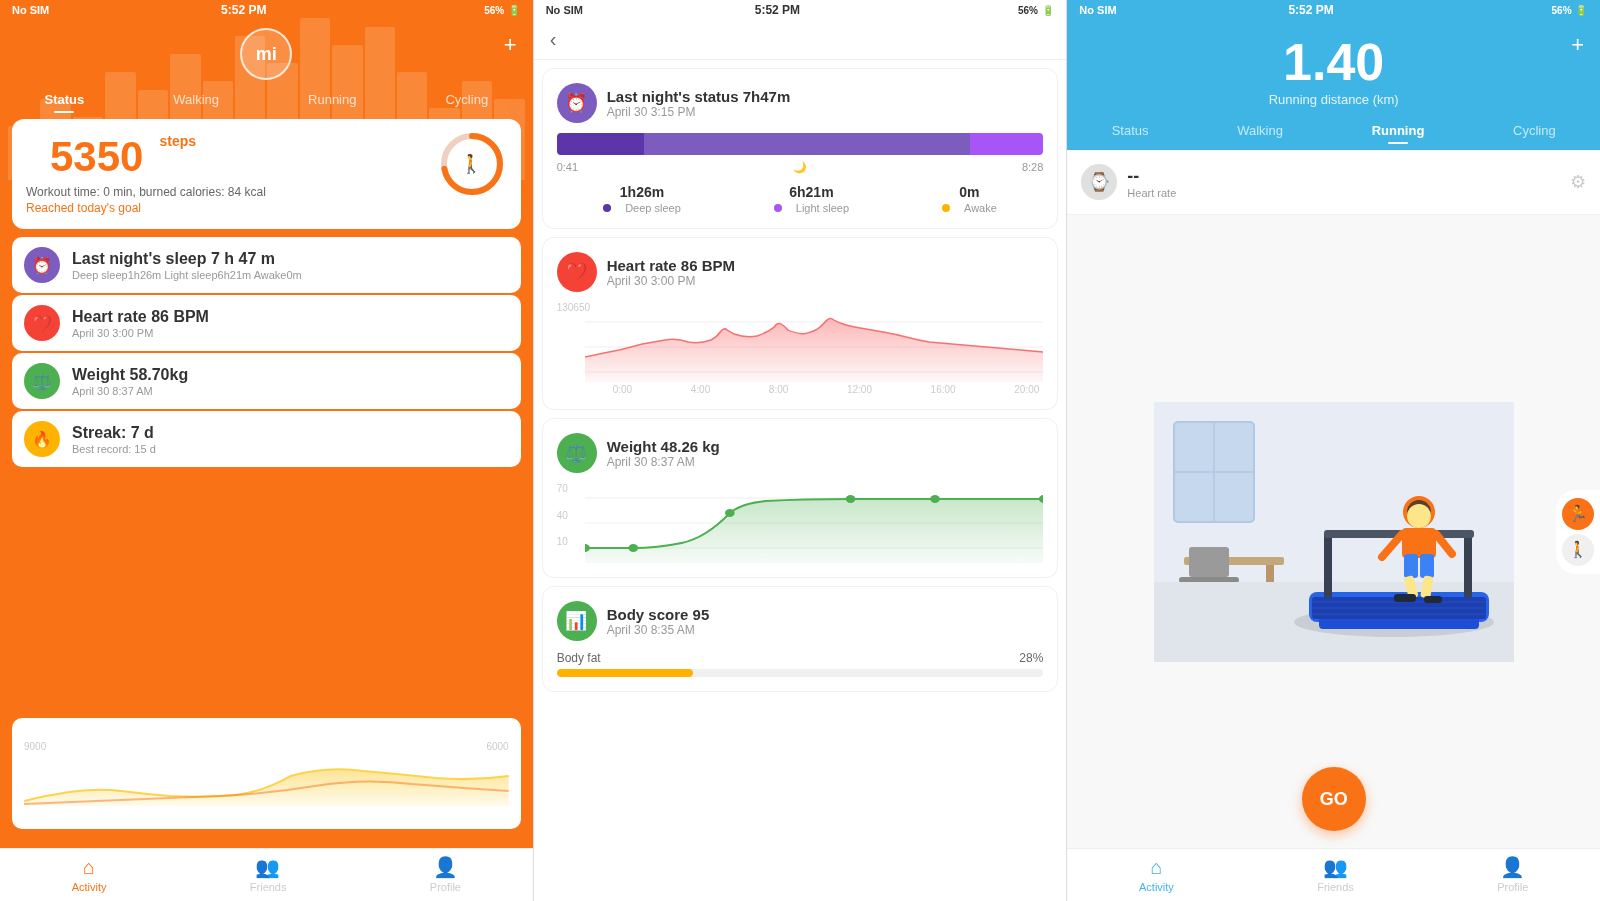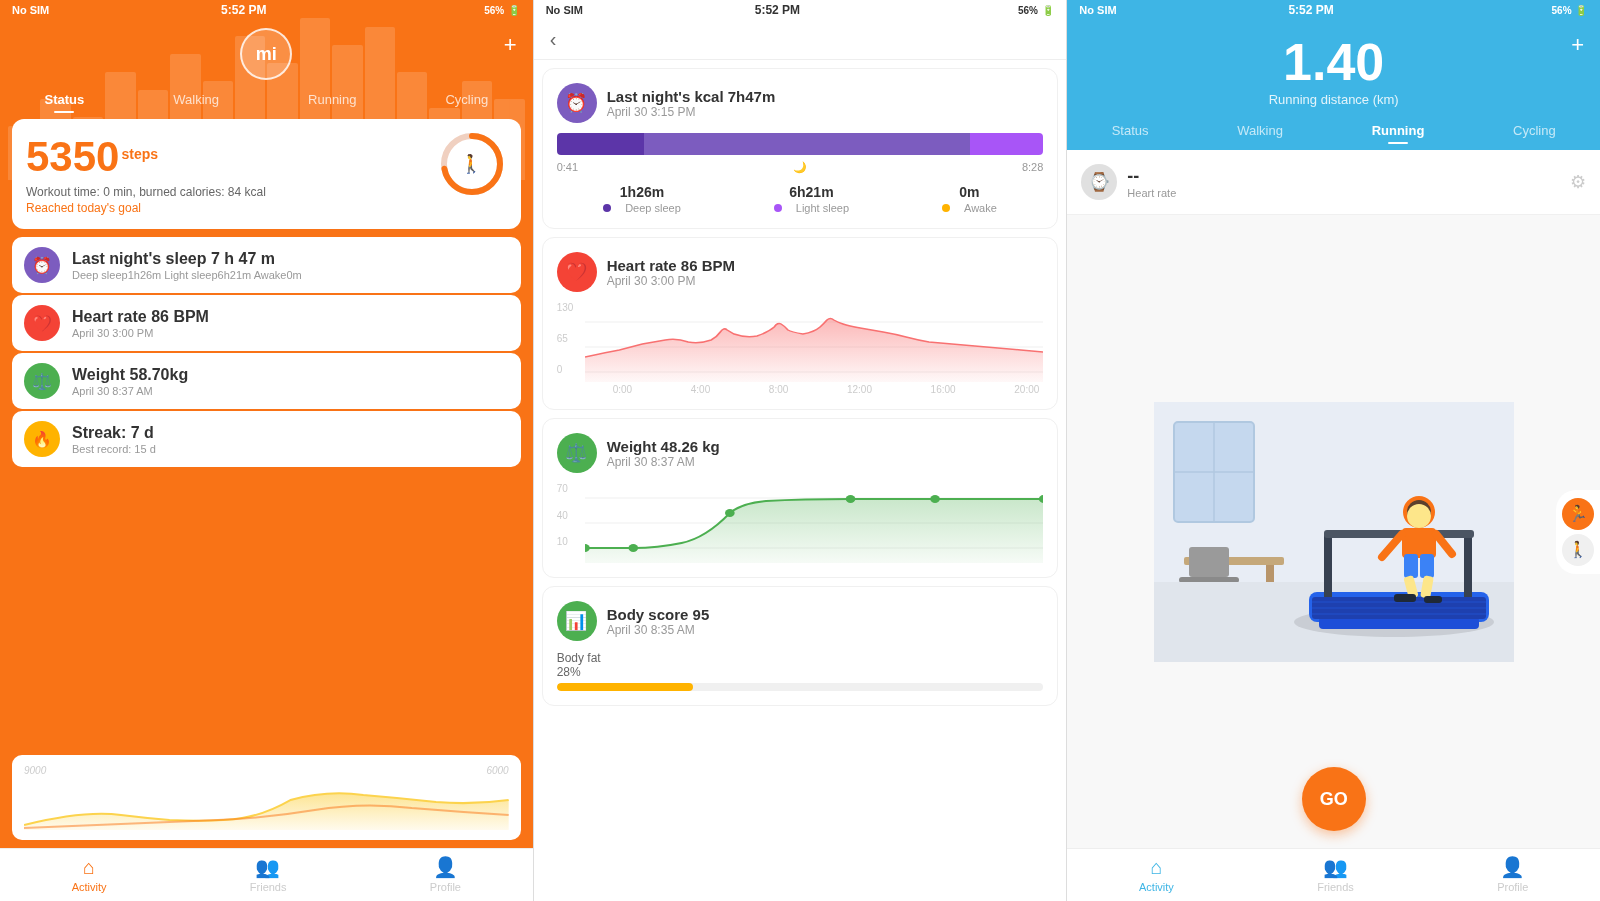--- a/index.html
+++ b/index.html
@@ -26,42 +26,42 @@
     
     .bg-chart { position: absolute; top: 0; left: 0; right: 0; height: 180px; opacity: 0.3; display: flex; align-items: flex-end; gap: 2px; padding: 0 8px; }
     .bg-bar { background: rgba(255,255,255,0.5); border-radius: 2px 2px 0 0; flex: 1; }
 
     .left-tabs { display: flex; justify-content: space-around; padding: 4px 0 8px; position: relative; z-index: 2; }
     .tab { color: rgba(255,255,255,0.75); font-size: 13px; padding: 4px 8px; cursor: pointer; position: relative; }
     .tab.active { color: #fff; font-weight: 600; }
     .tab.active::after { content: ''; position: absolute; bottom: -2px; left: 50%; transform: translateX(-50%); width: 20px; height: 2px; background: #fff; border-radius: 1px; }
 
     .left-content { background: #fff; margin: 0 12px; border-radius: 12px; padding: 14px; position: relative; z-index: 2; }
-    .steps-count { font-size: 42px; font-weight: 700; color: #f97316; display: flex; align-items: center; gap: 2px; }
+    .steps-count { font-size: 42px; font-weight: 700; color: #f97316; display: flex; align-items: flex-start; gap: 16px; margin-left: 24px; }
     .steps-small { font-size: 14px; color: #f97316; margin-bottom: 6px; }
     .steps-info { font-size: 12px; color: #666; margin-top: 4px; }
     .goal-text { font-size: 12px; color: #f97316; margin-top: 2px; font-weight: 500; }
 
     .ring-container { position: absolute; right: 14px; top: 10px; }
     .ring { width: 70px; height: 70px; position: relative; }
     .ring svg { transform: rotate(-90deg); }
     .ring-icon { position: absolute; top: 50%; left: 50%; transform: translate(-50%, -50%); font-size: 18px; color: #f97316; }
 
     .activity-list { padding: 8px 12px 0; display: flex; flex-direction: column; gap: 2px; flex: 1; }
     .activity-item { background: #fff; border-radius: 10px; padding: 10px 12px; display: flex; align-items: center; gap: 12px; }
     .activity-icon { width: 36px; height: 36px; border-radius: 50%; display: flex; align-items: center; justify-content: center; font-size: 16px; flex-shrink: 0; }
     .icon-sleep { background: #7c5cbf; color: #fff; }
     .icon-heart { background: #f44336; color: #fff; }
     .icon-weight { background: #4caf50; color: #fff; }
     .icon-streak { background: #ffb300; color: #fff; }
     .activity-text { flex: 1; }
     .activity-title { font-size: 16px; font-weight: 600; color: #333; }
     .activity-sub { font-size: 11px; color: #999; margin-top: 1px; }
 
-    .chart-area { background: #fff; margin: 8px 12px; border-radius: 10px; padding: 10px 12px; font-style: italic; }
+    .chart-area { background: #fff; margin: 19px 12px; border-radius: 10px; padding: 23px 12px; }
     .chart-labels { display: flex; justify-content: space-between; font-size: 10px; color: #ccc; margin-bottom: 4px; }
     .mini-chart { height: 50px; position: relative; overflow: hidden; }
     .mini-chart svg { width: 100%; height: 100%; }
 
     
     .bottom-nav { display: flex; justify-content: space-around; align-items: center; padding: 6px 0 8px; background: #fff; border-top: 1px solid #eee; }
     .nav-item { display: flex; flex-direction: column; align-items: center; gap: 2px; cursor: pointer; }
     .nav-icon { font-size: 20px; color: #ccc; }
     .nav-icon.active { color: #f97316; }
     .nav-label { font-size: 11px; color: #ccc; }
@@ -89,27 +89,27 @@
     .sleep-stat-val { font-size: 14px; font-weight: 600; color: #333; }
     .sleep-stat-label { font-size: 11px; color: #999; margin-top: 2px; display: flex; align-items: center; gap: 14px; }
     .dot { width: 8px; height: 8px; border-radius: 50%; display: inline-block; }
     .dot-deep { background: #5c35a8; }
     .dot-light { background: #a855f7; }
     .dot-awake { background: #ffb300; }
 
     
     .hr-chart { height: 80px; position: relative; }
     .hr-chart svg { width: 100%; height: 100%; }
-    .hr-labels-y { position: absolute; left: 0; top: 0; bottom: 0; display: flex; flex-direction: column; justify-content: space-between; font-size: 10px; color: #ccc; }
+    .hr-labels-y { position: absolute; left: 0; top: 0; bottom: 0; display: flex; flex-direction: row; font-size: 10px; color: #ccc; }
     .hr-labels-x { display: flex; justify-content: space-between; font-size: 10px; color: #ccc; margin-top: 4px; padding: 0 4px; margin-left: 24px; }
 
     
     .weight-chart { height: 80px; position: relative; }
     .progress-bar-container { margin-top: 8px; }
-    .progress-label { display: flex; justify-content: space-between; font-size: 12px; color: #666; margin-bottom: 4px; flex-direction: column; }
+    .progress-label { display: flex; justify-content: space-between; font-size: 12px; color: #666; margin-bottom: 4px; }
     .progress-bar { height: 8px; background: #f0f0f0; border-radius: 4px; overflow: hidden; }
     .progress-fill-yellow { height: 100%; background: #ffb300; border-radius: 4px; }
 
     
     .right-header { display: flex; justify-content: center; align-items: center; padding: 16px 8px 8px; position: relative; }
     .distance-display { text-align: center; }
     .distance-val { font-size: 52px; font-weight: 700; color: #fff; line-height: 1; }
     .distance-label { font-size: 13px; color: rgba(255,255,255,0.85); margin-top: 4px; }
     .plus-right { position: absolute; right: 16px; top: 12px; color: #fff; font-size: 22px; font-weight: 300; }
 
@@ -298,21 +298,21 @@
   <div class="middle-header">
     <div class="back-btn">‹</div>
   </div>
 
   <div class="middle-content">
 
     <div class="card">
       <div class="card-header">
         <div class="card-icon icon-sleep">⏰</div>
         <div>
-          <div class="card-title">Last night's kcal 7h47m</div>
+          <div class="card-title">Last night's status 7h47m</div>
           <div class="card-sub">April 30 3:15 PM</div>
         </div>
       </div>
       <div style="background: linear-gradient(to right, #5c35a8 0%, #5c35a8 18%, #7c5cbf 18%, #7c5cbf 85%, #a855f7 85%); height:22px; border-radius:4px; margin: 6px 0;"></div>
       <div class="sleep-times">
         <span>0:41</span>
         <span>🌙</span>
         <span>8:28</span>
       </div>
       <div class="sleep-stats">

